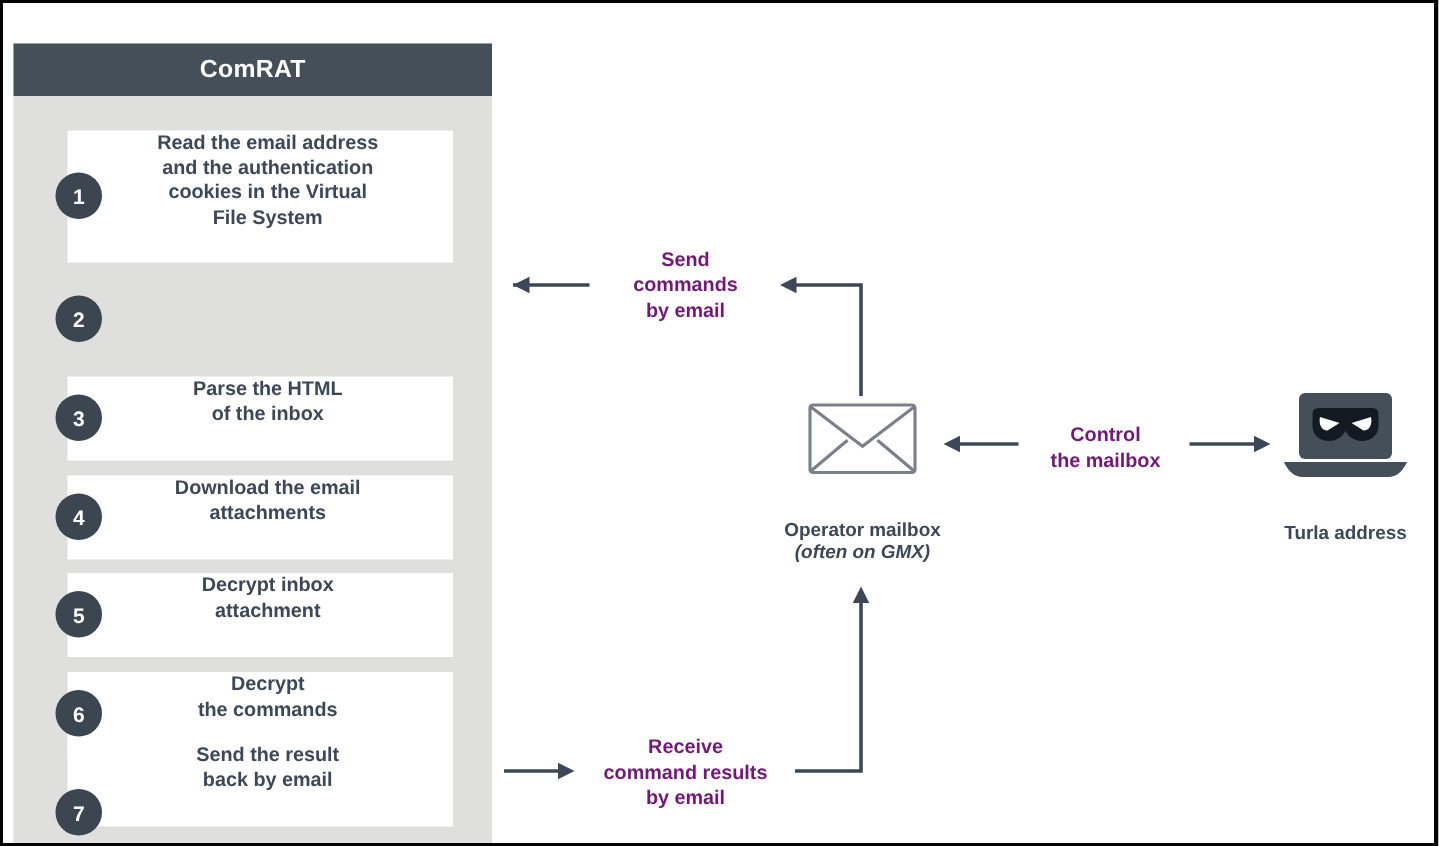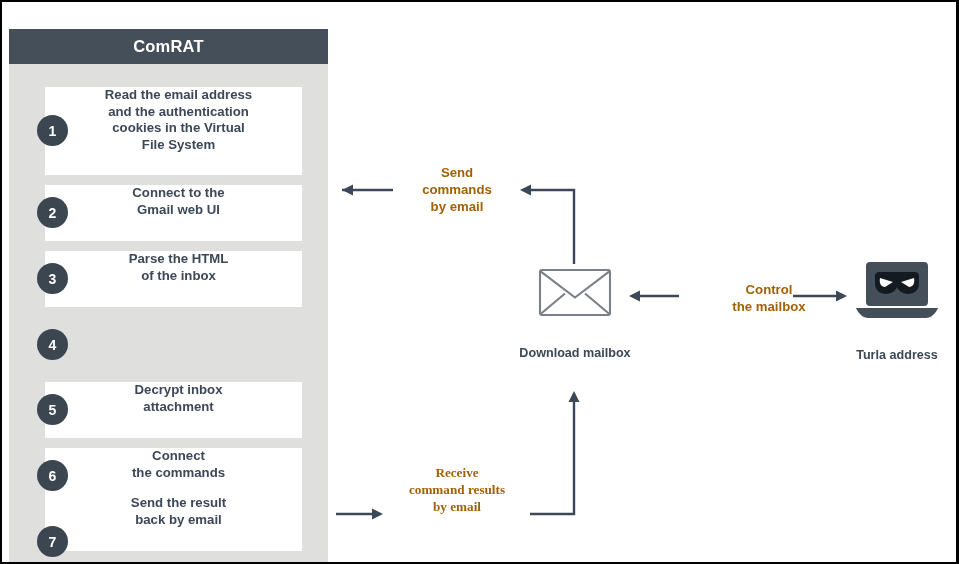--- a/index.html
+++ b/index.html
@@ -79,21 +79,21 @@
     font-weight: bold;
     display: flex;
     align-items: center;
     justify-content: center;
     z-index: 3;
   }
 
   
   .flow-label {
     position: absolute;
-    color: #a16207;
+    color: #701a75;
     font-size: 13.2px;
     font-weight: bold;
     line-height: 1.27;
     text-align: center;
     white-space: pre-line;
   }
   .cap-label {
     position: absolute;
     color: #3c4858;
     font-size: 12.6px;
@@ -128,50 +128,50 @@
     <div class="step" style="top:58px;height:88px;">
       <span class="step-text">Read the email address
 and the authentication
 cookies in the Virtual
 File System</span>
     </div>
     <div class="step-badge" style="top:86px;">
       <span>1</span>
     </div>
 
-    <div class="step" style="top:156px;height:56px;">
-      <span class="step-text">Connect to the
-Gmail web UI</span>
-    </div>
     <div class="step-badge" style="top:168px;">
       <span>2</span>
     </div>
 
     <div class="step" style="top:222px;height:56px;">
       <span class="step-text">Parse the HTML
 of the inbox</span>
     </div>
     <div class="step-badge" style="top:234px;">
       <span>3</span>
     </div>
 
+    <div class="step" style="top:288px;height:56px;">
+      <span class="step-text">Download the email
+attachments</span>
+    </div>
     <div class="step-badge" style="top:300px;">
       <span>4</span>
     </div>
 
     <div class="step" style="top:353px;height:56px;">
       <span class="step-text">Decrypt inbox
 attachment</span>
     </div>
     <div class="step-badge" style="top:365px;">
       <span>5</span>
     </div>
 
     <div class="step" style="top:419px;height:56px;">
-      <span class="step-text">Connect
+      <span class="step-text">Decrypt
 the commands</span>
     </div>
     <div class="step-badge" style="top:431px;">
       <span>6</span>
     </div>
 
     <div class="step" style="top:466px;height:56px;">
       <span class="step-text">Send the result
 back by email</span>
     </div>
@@ -215,38 +215,39 @@
     <g>
       <path d="M528,512 L572,512 L572,400" stroke="#3c4858" stroke-width="2.4" fill="none"></path>
       <path d="M572,389 L566.5,400 L577.5,400 z" fill="#3c4858"></path>
     </g>
   </svg>
 
   <div class="flow-label" style="left:396px; top:163px; width:118px;">Send
 commands
 by email</div>
 
-  <div class="flow-label" style="left:708px; top:280px; width:118px;">Control
+  <div class="flow-label" style="left:676px; top:280px; width:118px;">Control
 the mailbox</div>
 
-  <div class="flow-label" style="left:382px; top:463px; width:146px;font-family:Liberation Serif, serif;">Receive
+  <div class="flow-label" style="left:382px; top:488px; width:146px;">Receive
 command results
 by email</div>
 
   <div class="icon-box" style="left:527px; top:262px; width:92px; height:56px;">
     <svg width="92" height="56" viewBox="0 0 92 56">
       <rect x="11" y="6" width="70" height="45" rx="2" ry="2" fill="#ffffff" stroke="#7a8089" stroke-width="2.1"></rect>
       <path d="M11.6,7.4 L46,33.5 L80.4,7.4" fill="none" stroke="#7a8089" stroke-width="2.1"></path>
       <path d="M11.6,50 L36,29.5" fill="none" stroke="#7a8089" stroke-width="2.1"></path>
       <path d="M80.4,50 L56,29.5" fill="none" stroke="#7a8089" stroke-width="2.1"></path>
     </svg>
   </div>
 
   <div class="cap-label" style="left:478px; top:328px; width:190px;">
-    <span>Download mailbox</span>
+    <span>Operator mailbox</span>
+    <span class="sub">(often on GMX)</span>
   </div>
 
   <div class="icon-box" style="left:850px; top:258px; width:90px; height:64px;">
     <svg width="90" height="64" viewBox="0 0 90 64">
 
       <rect x="14" y="2" width="62" height="44" rx="4" ry="4" fill="#454f5a"></rect>
 
       <path d="M4,48 L86,48 C86,48 82,58 74,58 L16,58 C8,58 4,48 4,48 z" fill="#454f5a"></path>
 
       <path d="M23,16 C23,13 25,12 28,12 L62,12 C65,12 67,13 67,16 L67,24

